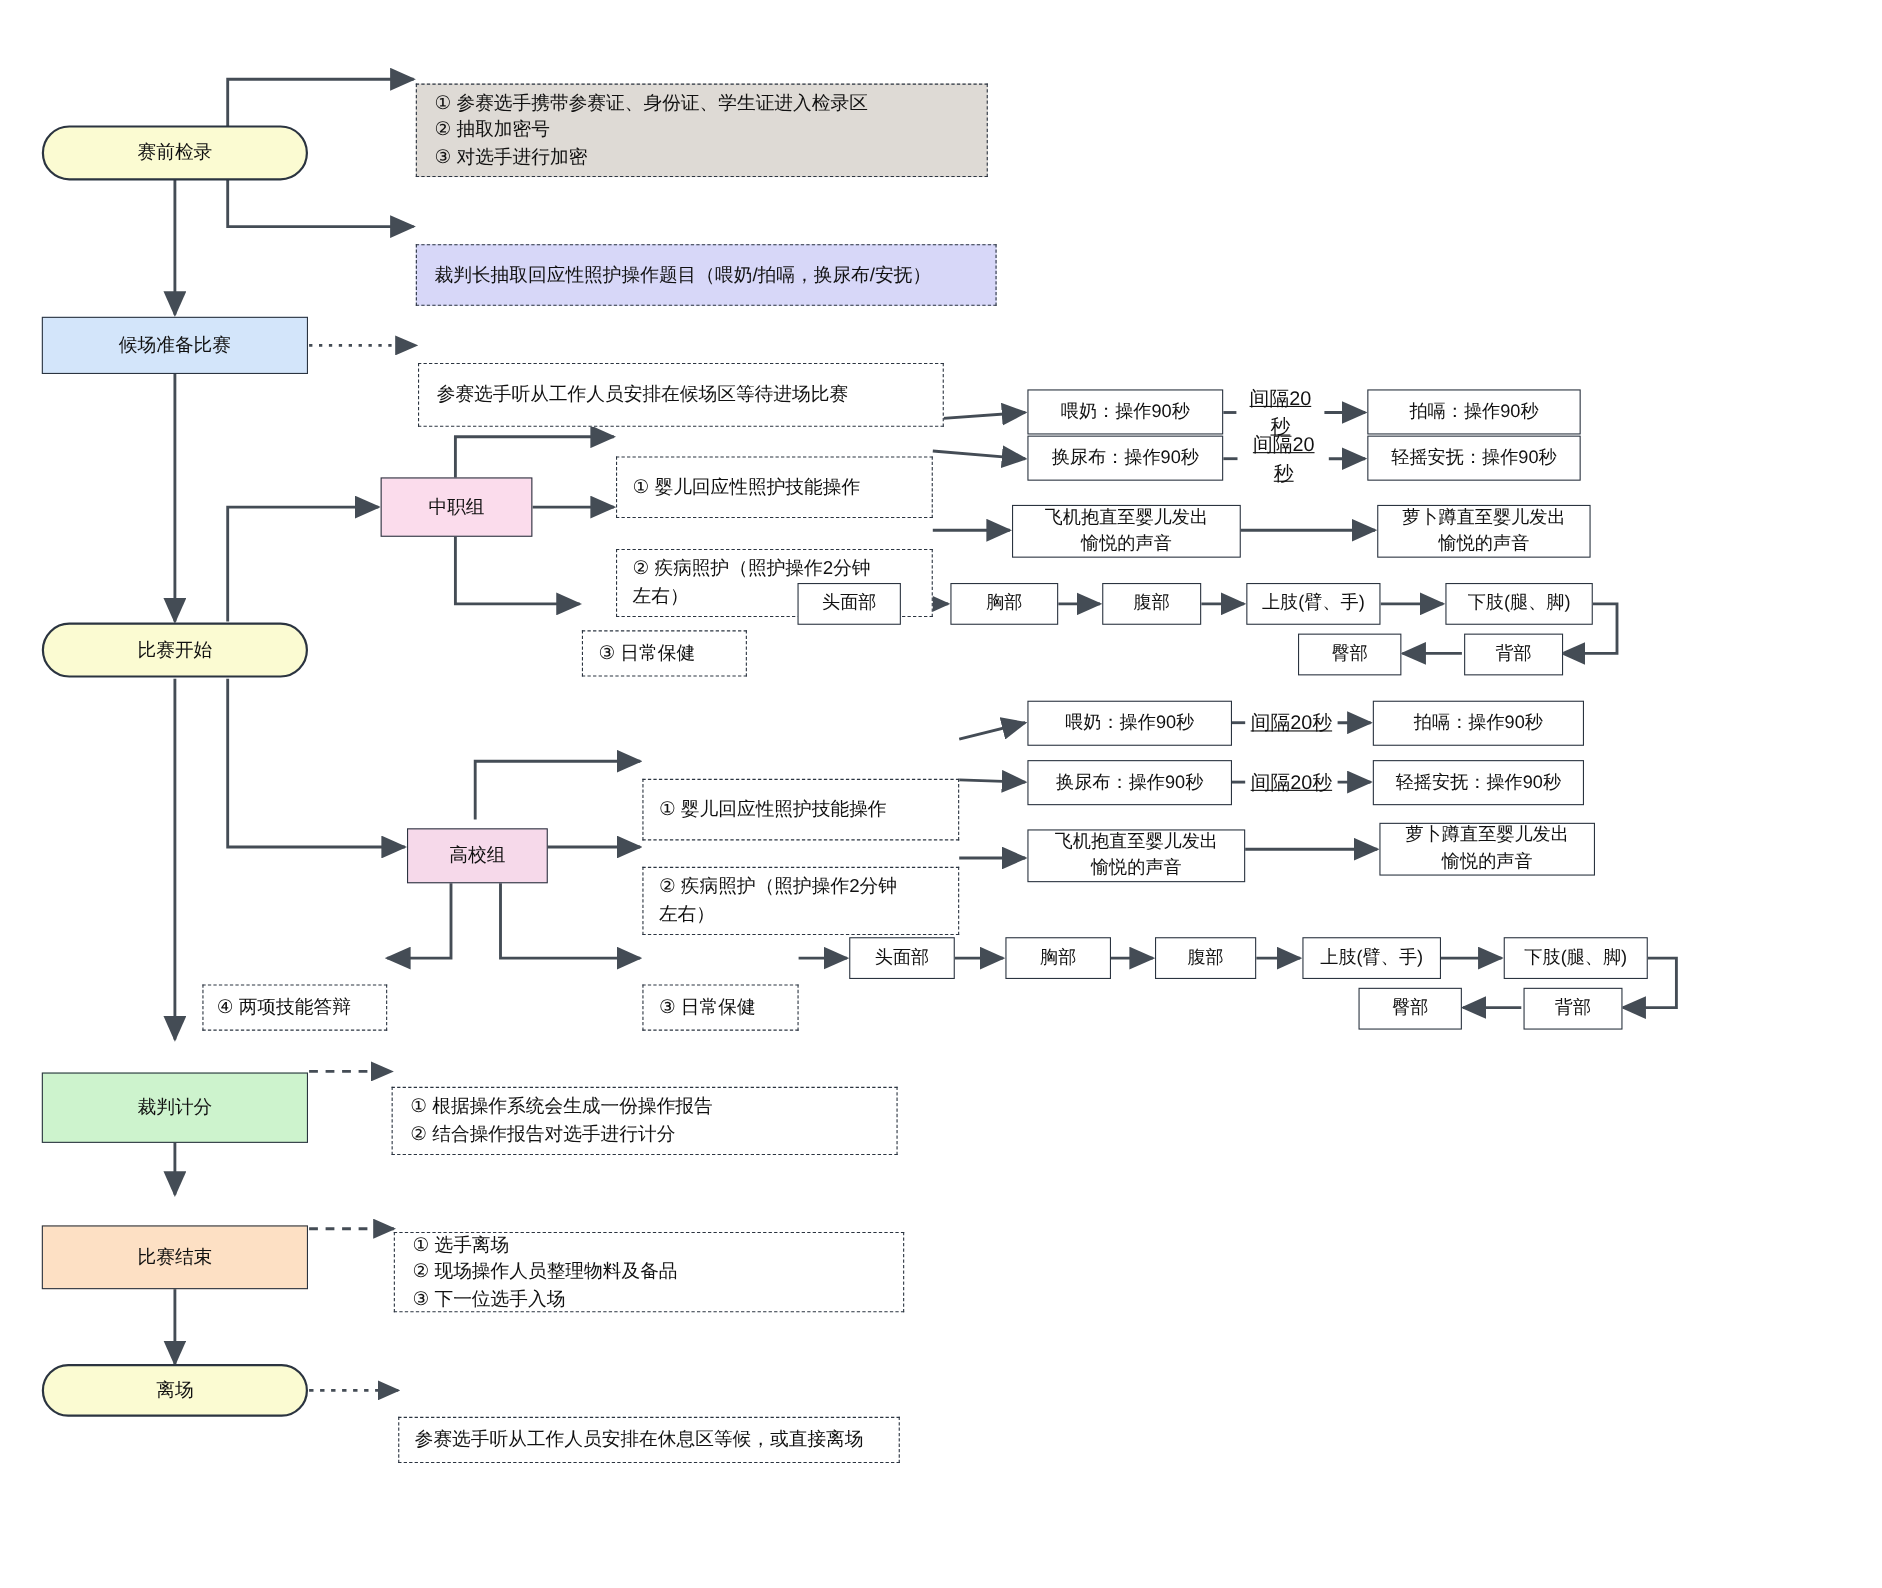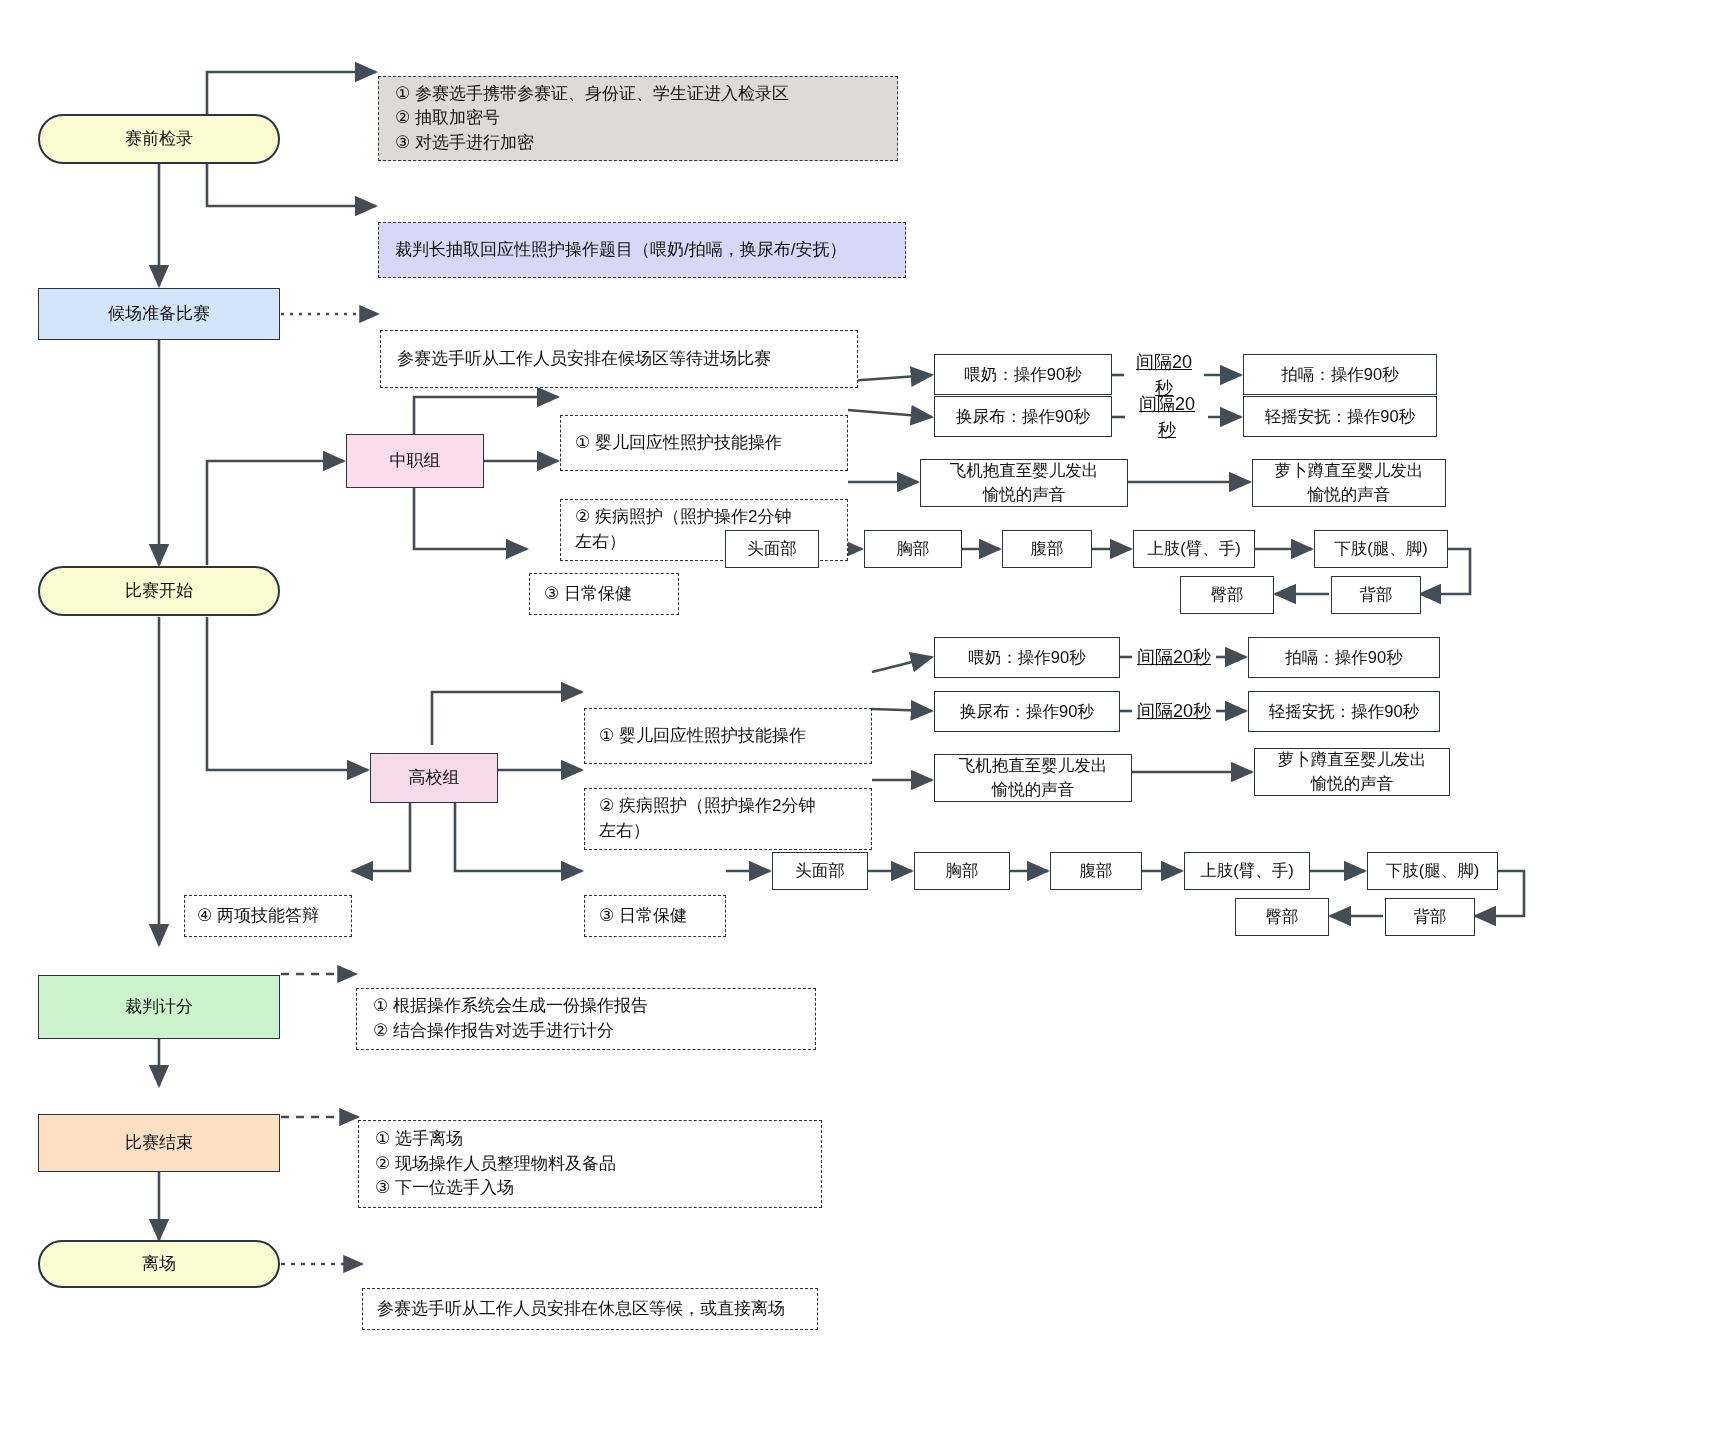--- a/index.html
+++ b/index.html
@@ -163,21 +163,21 @@
 ② 抽取加密号
 ③ 对选手进行加密</div>
 
   <div class="node left lav dashed" style="left:378px;top:178px;width:528px;height:56px;padding:8px 16px;">裁判长抽取回应性照护操作题目（喂奶/拍嗝，换尿布/安抚）</div>
 
   <div class="node left white dashed" style="left:380px;top:286px;width:478px;height:58px;padding:8px 16px;">参赛选手听从工作人员安排在候场区等待进场比赛</div>
 
   <div class="node left white dashed" style="left:356px;top:944px;width:460px;height:62px;padding:8px 16px;">① 根据操作系统会生成一份操作报告
 ② 结合操作报告对选手进行计分</div>
 
-  <div class="node left white dashed" style="left:358px;top:1076px;width:464px;height:88px;padding:8px 16px;">① 选手离场
+  <div class="node left white dashed" style="left:358px;top:1076px;width:464px;height:73px;padding:8px 16px;">① 选手离场
 ② 现场操作人员整理物料及备品
 ③ 下一位选手入场</div>
 
   <div class="node left white dashed" style="left:362px;top:1244px;width:456px;height:42px;padding:4px 14px;">参赛选手听从工作人员安排在休息区等候，或直接离场</div>
 
   <div class="node pink" style="left:346px;top:434px;width:138px;height:54px;">中职组</div>
 
   <div class="node left white dashed" style="left:560px;top:371px;width:288px;height:56px;padding:6px 14px;">①  婴儿回应性照护技能操作</div>
 
   <div class="node left white dashed" style="left:560px;top:455px;width:288px;height:62px;padding:6px 14px;">②  疾病照护（照护操作2分钟

